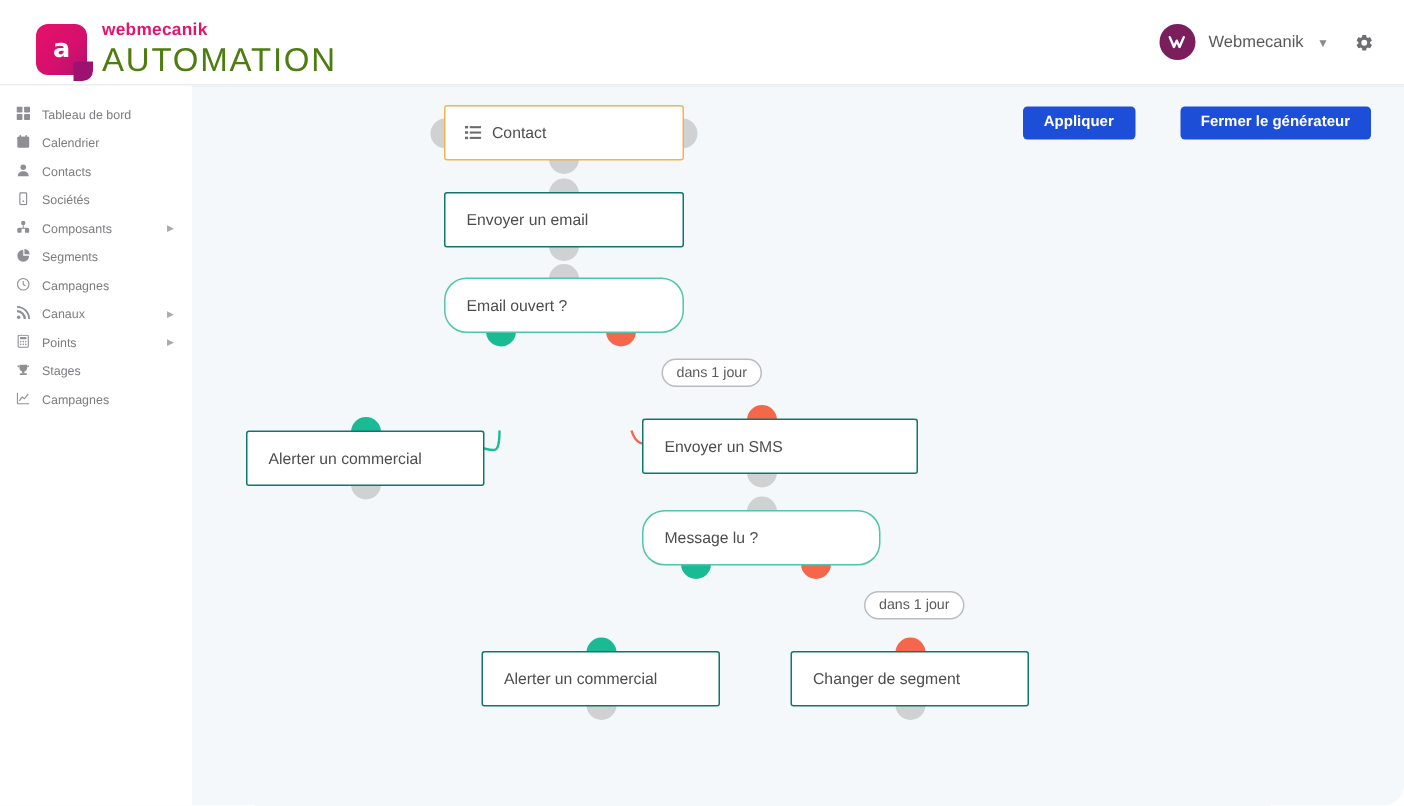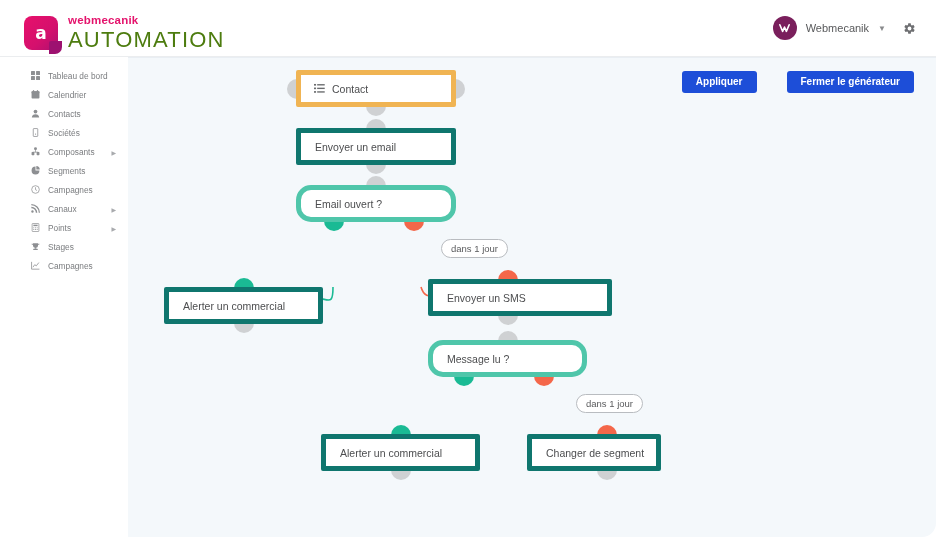--- a/index.html
+++ b/index.html
@@ -23,39 +23,39 @@
   .avatar{width:24px;height:24px;border-radius:50%;background:#7a1f5c;display:flex;align-items:center;justify-content:center;}
   .avatar svg{display:block;}
   .user-name{font-size:11px;color:#58595b;}
   .caret{font-size:8px;color:#8a8b8d;}
   .gear{margin-left:8px;color:#6d6e71;display:flex;}
   .header-sep{position:absolute;left:0;top:56px;width:936px;height:1px;background:#ebedef;}
 
   
   .sidebar{position:absolute;left:0;top:57px;width:128px;height:480px;background:#fff;z-index:20;}
   .nav{padding-top:9px;}
-  .nav-item{position:relative;display:flex;align-items:center;height:19px;padding-left:31px;margin-bottom:0;
+  .nav-item{position:relative;display:flex;align-items:center;height:19px;padding-left:11px;margin-bottom:0;
     font-size:8.3px;color:#7a7c7f;cursor:pointer;}
   .nav-item .ico{width:14px;height:13px;display:flex;align-items:center;justify-content:flex-start;color:#8d8f92;flex:0 0 14px;}
   .nav-item .lbl{margin-left:3px;white-space:nowrap;}
   .nav-item .arw{position:absolute;right:12px;top:50%;transform:translateY(-50%);font-size:6px;color:#a8aaad;}
   .nav-item.collapse{margin-top:5px;}
   .nav-item.collapse .ico{color:#9a9c9f;}
   .sidebar-border{position:absolute;left:127px;top:57px;width:1px;height:480px;background:#eceef0;}
 
   
   .canvas{position:absolute;left:128px;top:57px;width:808px;height:480px;background:#f4f8fb;overflow:hidden;}
   .canvas-edge{position:absolute;left:0;top:0;width:808px;height:1px;background:#e9eef3;}
 
   .actions{position:absolute;right:22px;top:14px;display:flex;gap:10px;z-index:14;}
   .btn{background:#1d4ed8;color:#fff;border:none;border-radius:3px;font-size:10px;font-weight:700;
     padding:0 14px;height:22px;line-height:22px;cursor:pointer;font-family:"Liberation Sans",sans-serif;white-space:nowrap;margin-left:20px;}
 
   
-  .node{position:absolute;background:#ffffff;border:5px solid #0f766e;border-radius:2px;
+  .node{position:absolute;background:#ffffff;border:1px solid #0f766e;border-radius:2px;
     display:flex;align-items:center;box-sizing:border-box;z-index:10;}
   .node .txt{font-size:10.5px;color:#4c4d4f;padding-left:14px;white-space:nowrap;}
   .node.amber{border-color:#f0b453;}
   .node.teal{border-color:#4fc6aa;border-radius:15px;}
   .node .listicon{margin-left:13px;display:flex;align-items:center;}
   .node.has-icon .txt{padding-left:7px;}
 
   
   .dot{position:absolute;z-index:8;}
   .dot.bottom{width:20px;height:10px;border-radius:0 0 10px 10px;}
@@ -298,21 +298,21 @@
           <span class="txt">Message lu ?</span>
         </div>
         <div class="dot bottom t" style="left: 325.775px; top: 319px;"></div>
         <div class="dot bottom o" style="left: 406.07px; top: 319px;"></div>
         <div class="dot top g" style="left: 369.5px; top: 274px;"></div>
         <div class="node " style="left: 193px; top: 377px; width: 159px; height: 37px;">
           <span class="txt">Alerter un commercial</span>
         </div>
         <div class="dot bottom g" style="left: 262.5px; top: 413px;"></div>
         <div class="dot top t" style="left: 262.5px; top: 368px;"></div>
-        <div class="node " style="left: 399px; top: 377px; width: 134px; height: 37px;">
+        <div class="node " style="left: 399px; top: 377px; width: 159px; height: 37px;">
           <span class="txt">Changer de segment</span>
         </div>
         <div class="dot bottom g" style="left: 468.5px; top: 413px;"></div>
         <div class="dot top o" style="left: 468.5px; top: 368px;"></div>
       </div>
     <div id="pills-layer">
         <div class="pill" style="left: 313px; top: 182px;">dans 1 jour</div>
         <div class="pill" style="left: 448px; top: 337px;">dans 1 jour</div>
       </div>
   </div>

